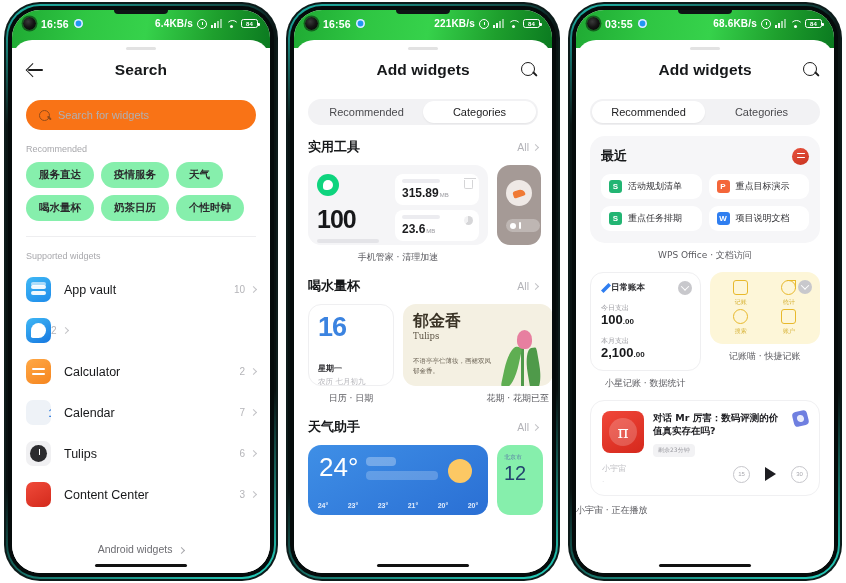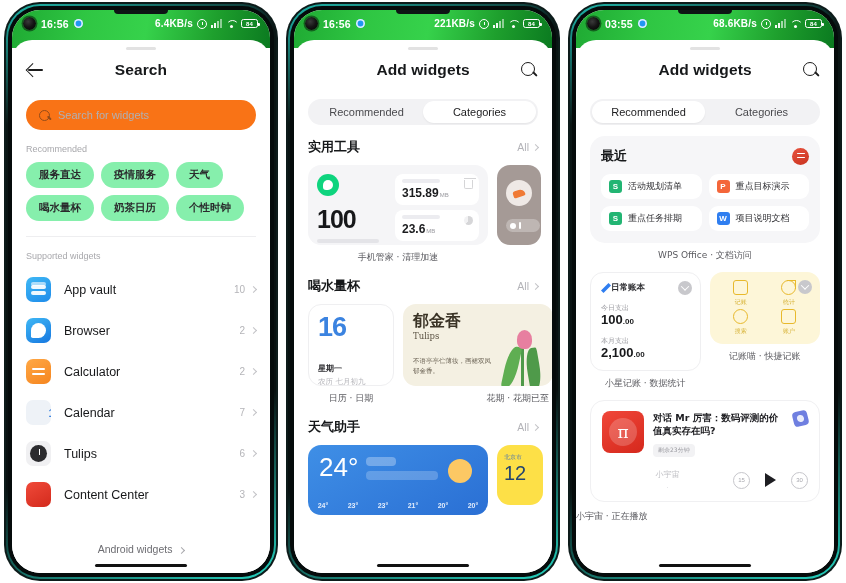--- a/index.html
+++ b/index.html
@@ -226,21 +226,21 @@
   .tl-leaf{ position:absolute; width:13px;height:42px;background:#5fae52;border-radius:60% 10% 60% 10%;}
   .tl-flower{ position:absolute; width:15px;height:19px;background:#e77fa0;border-radius:50% 50% 40% 40%;}
 
   
   .w-weather{ width:180px;height:70px;background:linear-gradient(150deg,#3f8fe6,#2a6fd4);border-radius:13px;position:relative;overflow:hidden;padding:9px 11px;}
   .wt-temp{ font-size:26px;color:#fff;font-weight:300;line-height:1; }
   .wt-ph1{ position:absolute;left:58px;top:12px;width:30px;height:9px;border-radius:4px;background:rgba(255,255,255,.3);}
   .wt-ph2{ position:absolute;left:58px;top:26px;width:72px;height:9px;border-radius:4px;background:rgba(255,255,255,.22);}
   .wt-sun{ position:absolute;right:16px;top:14px;width:24px;height:24px;border-radius:50%;background:#fcc864;}
   .wt-hours{ position:absolute;left:0;right:0;bottom:6px;display:flex;justify-content:space-around;color:#e2ecfb;font-size:7px;font-weight:bold;}
-  .w-weather2{ width:46px;height:60px;background:#fde047;border-radius:13px;padding:8px 7px;}
+  .w-weather2{ width:46px;height:70px;background:#86efac;border-radius:13px;padding:8px 7px;}
   .w2-c{ font-size:6px;color:#5a7ea6; font-family:"DejaVu Sans","Liberation Sans",sans-serif;}
   .w2-t{ font-size:20px;color:#24456f;font-weight:300;line-height:1.1;}
   .w2-s{ font-size:5.5px;color:#8aa6c4;margin-top:20px;}
 
   
   .card3{ margin:11px 14px 0; background:#f6f6f8; border-radius:15px; padding:11px 11px 12px; }
   .c3-head{ display:flex;align-items:center;justify-content:space-between; }
   .c3-title{ font-size:13px;font-weight:bold;color:#16181a;
     font-family:"DejaVu Sans","Liberation Sans",sans-serif;}
   .wps-badge{ width:17px;height:17px;border-radius:50%;background:linear-gradient(150deg,#e8533f,#c9331f);position:relative;}
@@ -280,21 +280,21 @@
   .pc-art{ width:42px;height:42px;border-radius:8px;background:linear-gradient(150deg,#f0473a,#d5281c);display:flex;align-items:center;justify-content:center;flex:0 0 auto; }
   .pc-art .pi{ width:28px;height:28px;border-radius:50%;background:rgba(255,255,255,.2);display:flex;align-items:center;justify-content:center;color:#fff;font-size:17px;
     font-family:"DejaVu Serif","Liberation Serif",serif;}
   .pc-body{ flex:1; }
   .pc-title{ font-size:9.5px;font-weight:bold;color:#1c1c20;line-height:1.45;
     font-family:"DejaVu Sans","Liberation Sans",sans-serif;}
   .pc-chip{ display:inline-block;margin-top:5px;background:#f2f2f4;border-radius:4px;padding:2px 5px;font-size:6px;color:#9a9aa0;
     font-family:"DejaVu Sans","Liberation Sans",sans-serif;}
   .pc-badge{ width:15px;height:15px;flex:0 0 auto;border-radius:4px;background:#6f7fe0;position:relative;transform:rotate(-14deg);}
   .pc-badge::after{content:"";position:absolute;left:4px;top:4px;width:7px;height:7px;border-radius:50%;background:#fff;opacity:.85;}
-  .pc-bottom{ display:flex;align-items:center;margin-top:12px;text-align:center; }
+  .pc-bottom{ display:flex;align-items:center;margin-top:6px; }
   .pc-src{ flex:1; }
   .pc-src .s1{ font-size:8px;color:#c0c0c5; font-family:"DejaVu Sans","Liberation Sans",sans-serif;}
   .pc-src .s2{ font-size:7px;color:#dcdce0;margin-top:4px; }
   .pc-ctrls{ display:flex;align-items:center;gap:15px; }
   .rew,.ffw{ width:17px;height:17px;border:1.3px solid #c6c6cb;border-radius:50%;display:flex;align-items:center;justify-content:center;font-size:6px;color:#a8a8ae;cursor:pointer;
     font-family:"Liberation Sans",sans-serif;}
   .play{ width:0;height:0;border-left:11px solid #1e1e22;border-top:7px solid transparent;border-bottom:7px solid transparent;cursor:pointer;}
   .pc-cap{ text-align:left;font-size:9px;color:#5b5b60;margin-top:8px;
     font-family:"DejaVu Sans","Liberation Sans",sans-serif;}
 
@@ -360,21 +360,20 @@
           <div class="approw">
             <div class="appicon ic-vault">
                 <div class="vault-mid"></div>
               </div>
             <div class="aname">App vault</div>
             <div class="acount">10</div>
             <div class="chev"></div>
           </div>
           <div class="approw">
             <div class="appicon ic-browser"></div>
-            <div class="aname">Browser</div>
             <div class="acount">2</div>
             <div class="chev"></div>
           </div>
           <div class="approw">
             <div class="appicon ic-calc"></div>
             <div class="aname">Calculator</div>
             <div class="acount">2</div>
             <div class="chev"></div>
           </div>
           <div class="approw">

